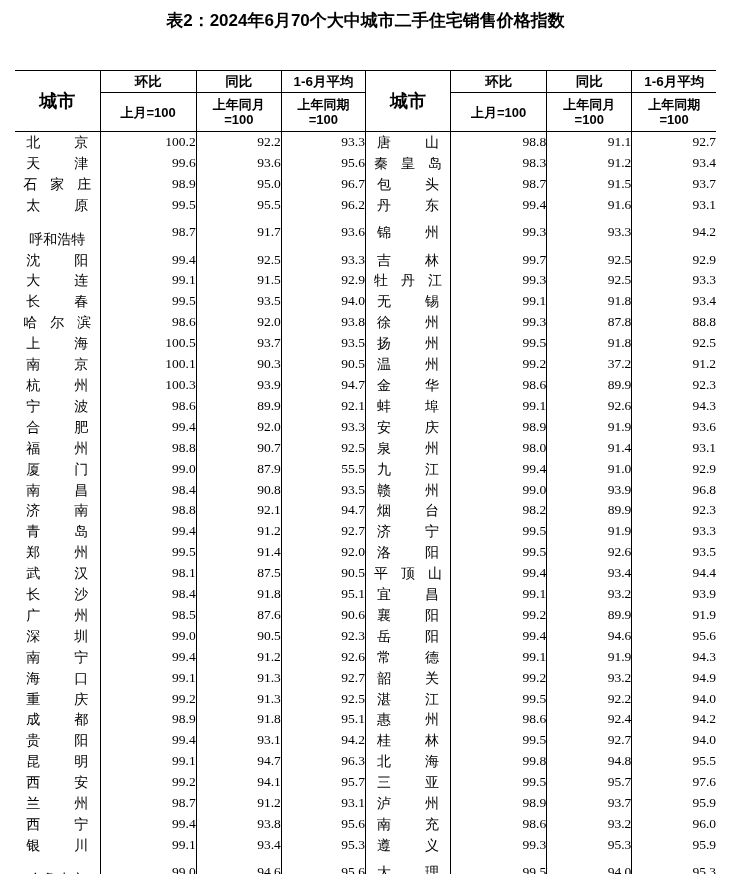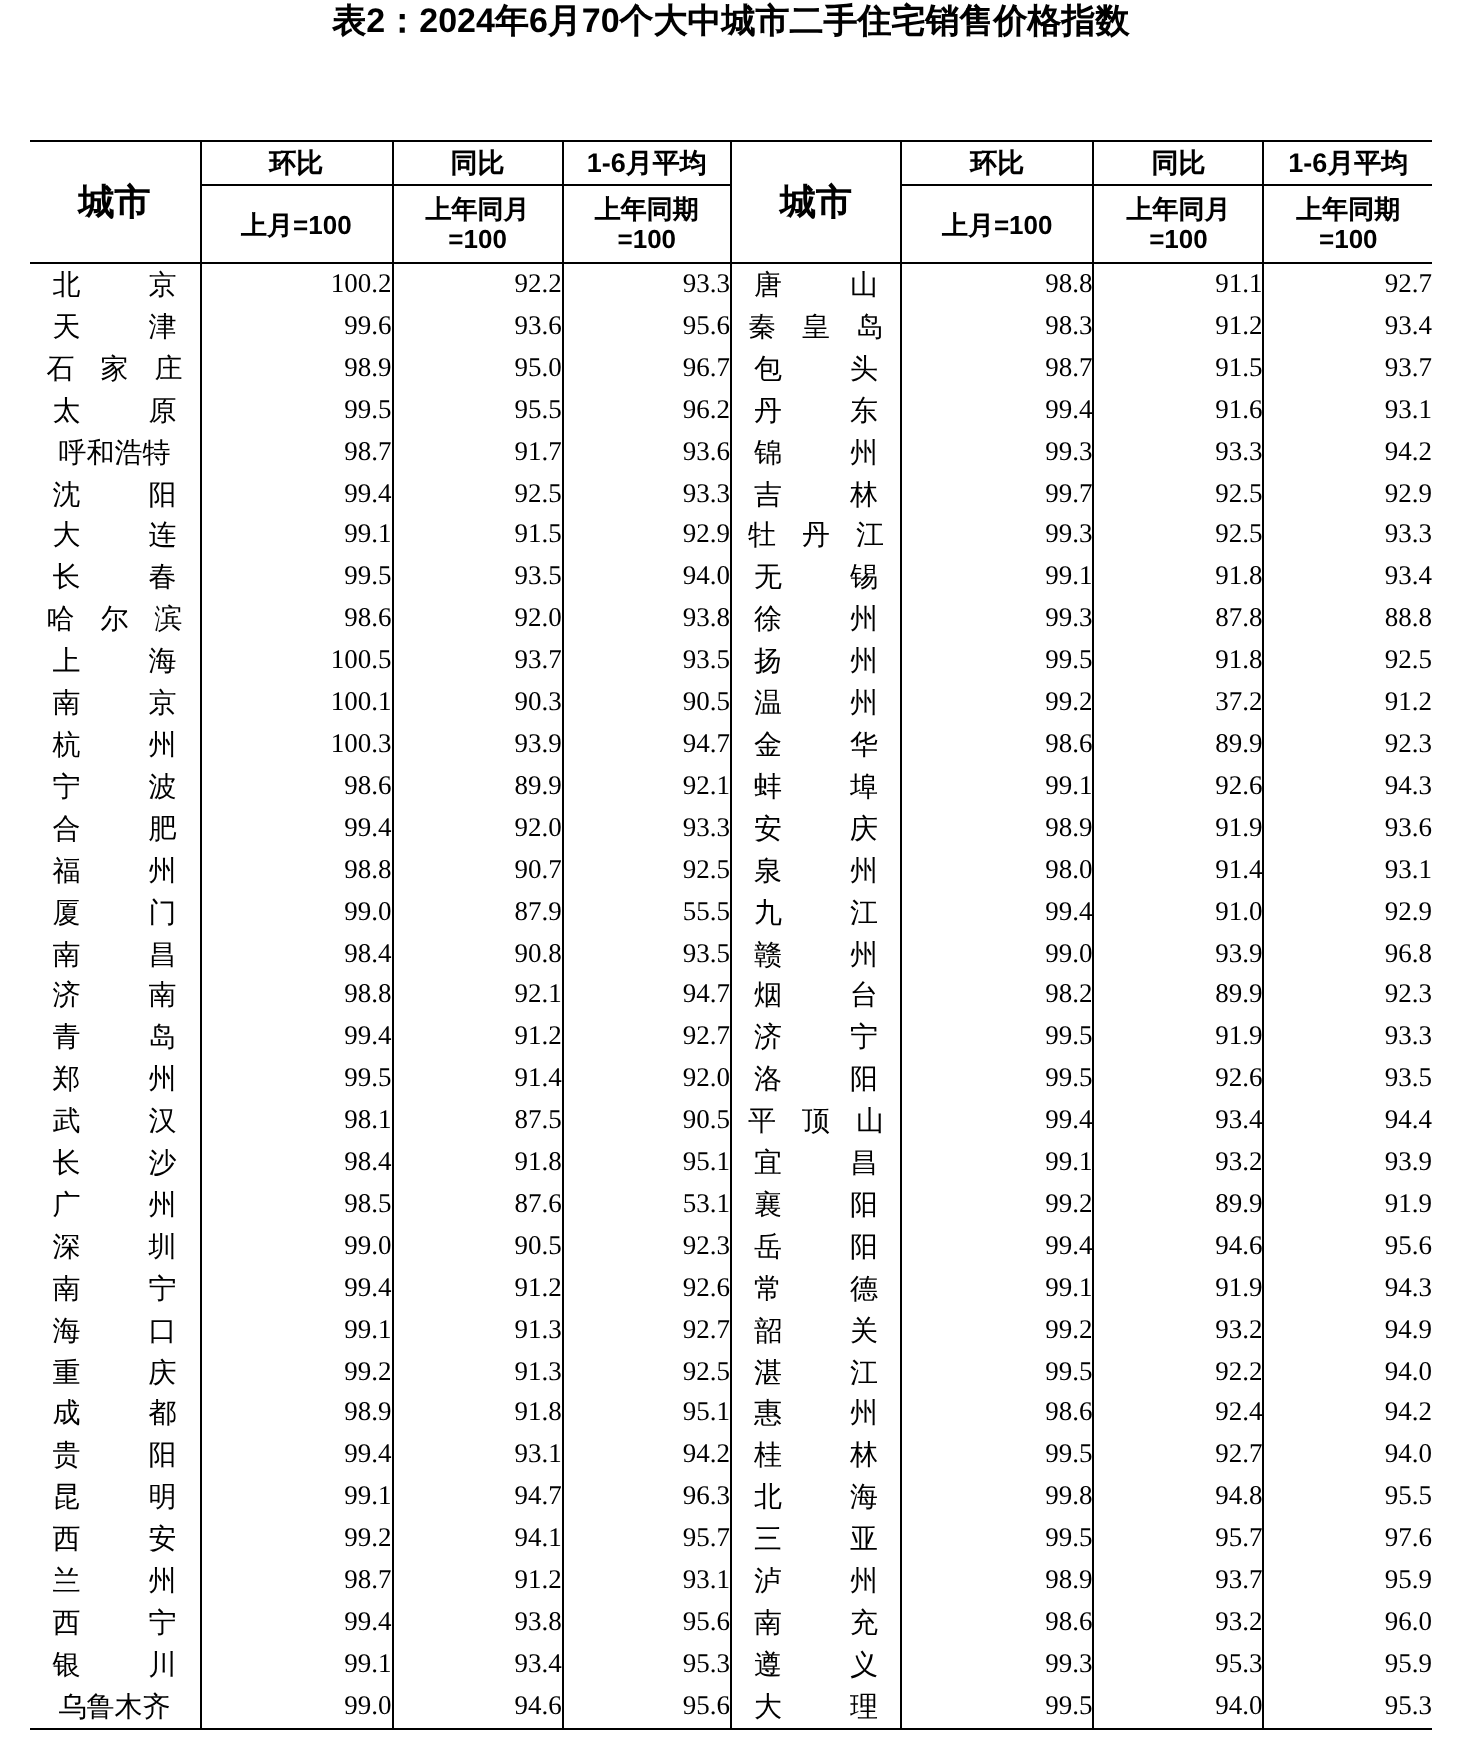--- a/index.html
+++ b/index.html
@@ -18,21 +18,21 @@
     position: relative;
     width: 731px;
     height: 874px;
     box-sizing: border-box;
   }
   .title {
     text-align: center;
     font-size: 17px;
     font-weight: bold;
     letter-spacing: 0px;
-    padding-top: 0;
+    padding-top: 10px;
     line-height: 22px;
     font-family: "Liberation Sans", "DejaVu Sans", sans-serif;
   }
   .table-wrap {
     position: absolute;
     left: 15px;
     top: 70px;
     width: 701px;
   }
   table.idx {
@@ -100,21 +100,21 @@
     font-family: "Liberation Serif", "DejaVu Serif", serif;
   }
   td.num.last { border-right: none; }
 
   
   .cname {
     display: inline-flex;
     justify-content: space-between;
     width: 62px;
   }
-  .cname.tight { width: 68px; justify-content: center; letter-spacing: 0px; }
+  .cname.tight { width: 68px; justify-content: center; letter-spacing: 0px; margin-top: 13px; }
   .cname.three { width: 68px; justify-content: space-between; }
   .cname span { display: inline-block; }
 </style>
 </head>
 <body>
 
 <div class="page">
 
   <div class="title">表2：2024年6月70个大中城市二手住宅销售价格指数</div>
 
@@ -521,21 +521,21 @@
             <td class="num">93.2</td>
             <td class="num last">93.9</td>
           </tr>
           <tr>
             <td class="city nolb"><span class="cname">
                 <span>广</span>
                 <span>州</span>
               </span></td>
             <td class="num">98.5</td>
             <td class="num">87.6</td>
-            <td class="num">53.1</td>
+            <td class="num">90.6</td>
             <td class="city gapleft"><span class="cname">
                 <span>襄</span>
                 <span>阳</span>
               </span></td>
             <td class="num">99.2</td>
             <td class="num">89.9</td>
             <td class="num last">91.9</td>
           </tr>
           <tr>
             <td class="city nolb"><span class="cname">

